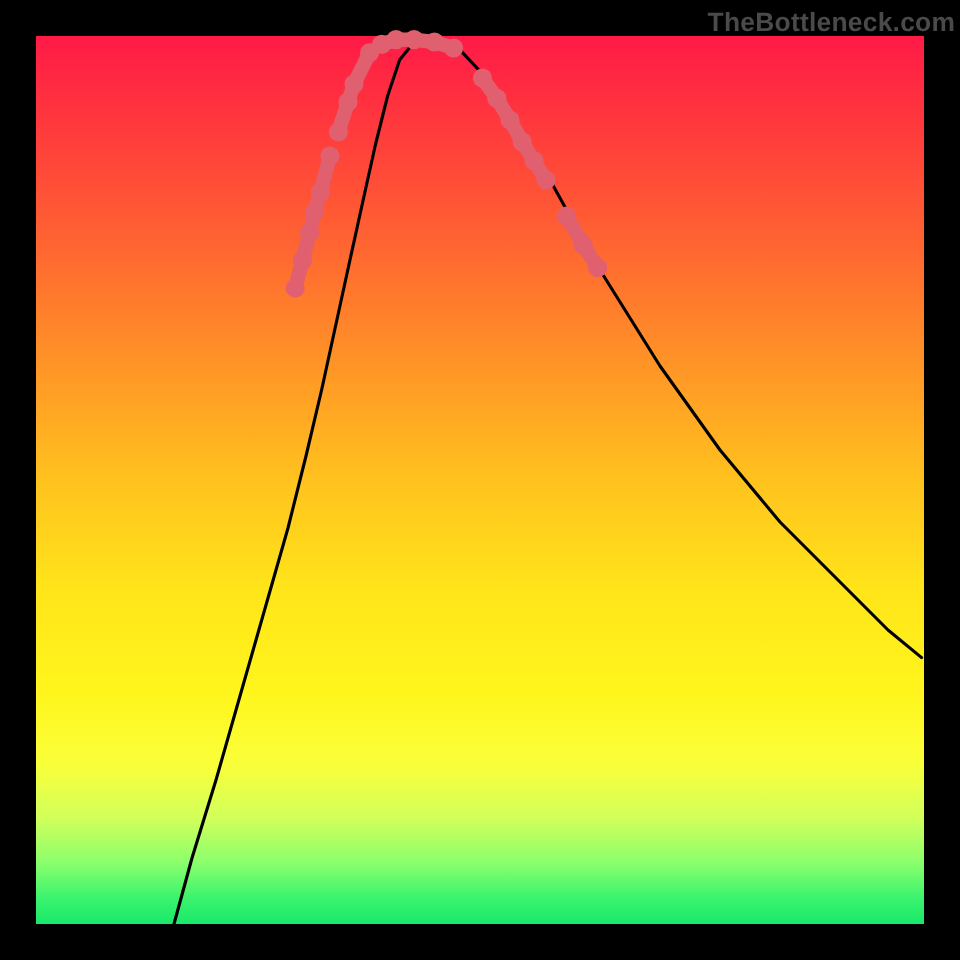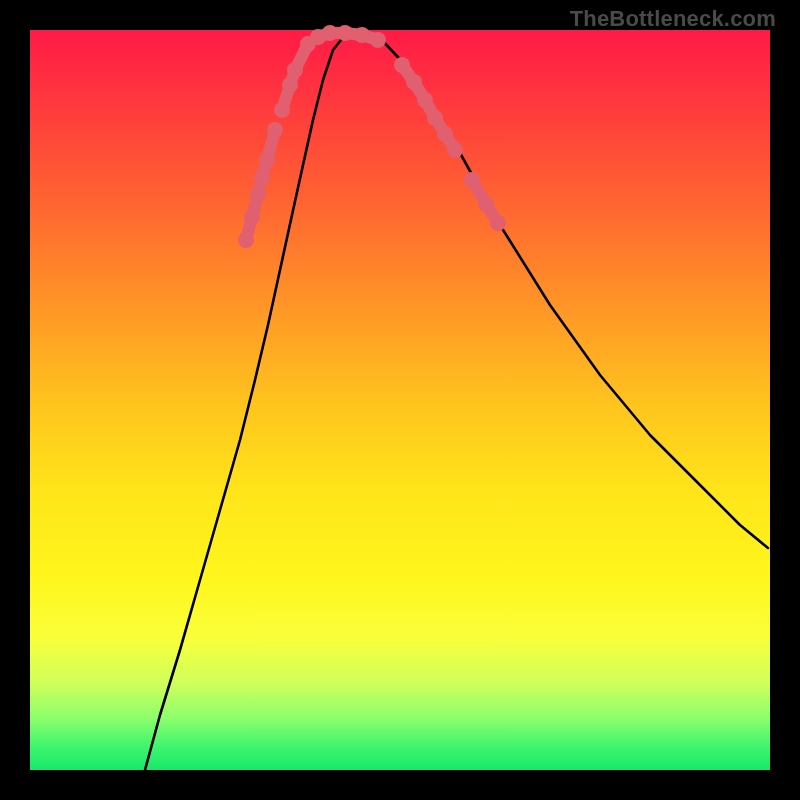--- a/index.html
+++ b/index.html
@@ -26,21 +26,21 @@
       #fff61c 74%,
       #faff3a 82%,
       #d2ff5a 88%,
       #8cff6c 93%,
       #3cf46e 97%,
       #18e86a 100%);
   }
   .watermark {
     position: absolute;
     top: 6px;
-    right: 24px;
+    right: 4px;
     font-family: Arial, Helvetica, sans-serif;
     font-size: 22px;
     font-weight: 600;
     color: #4a4a4a;
     letter-spacing: 0.2px;
   }
   svg.overlay {
     position: absolute;
     left: 0;
     top: 0;

